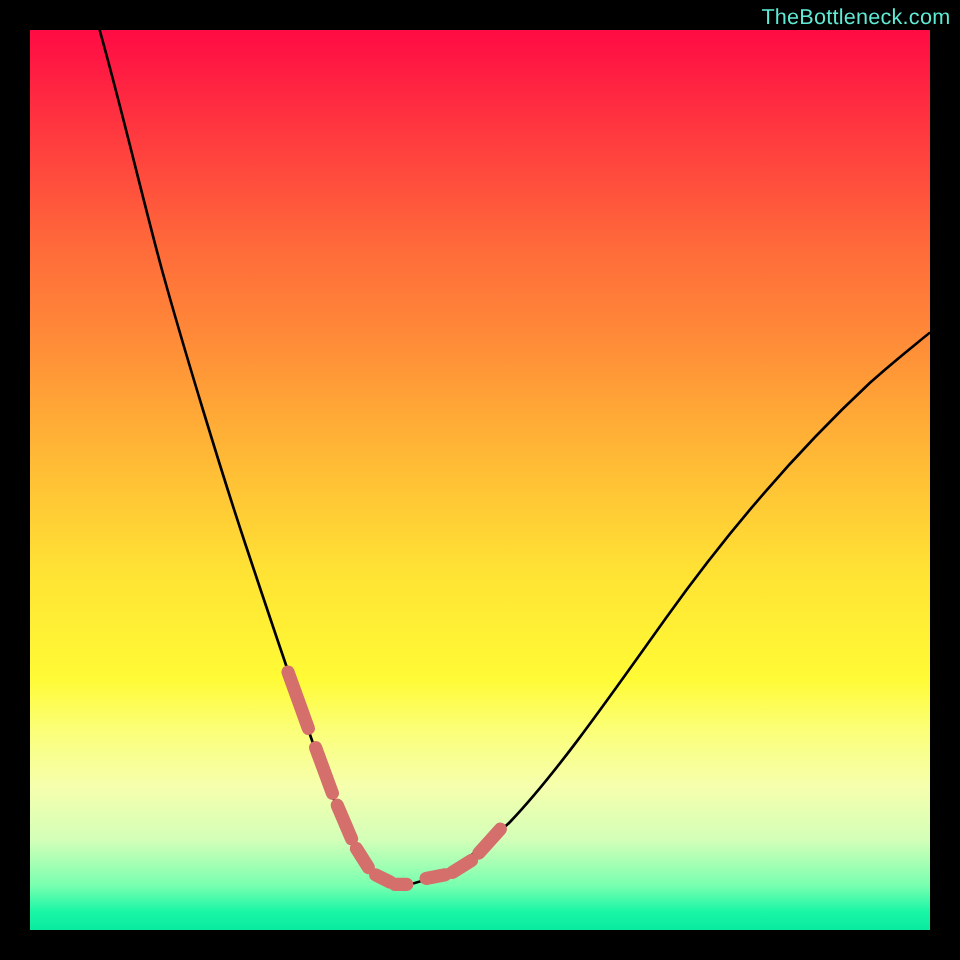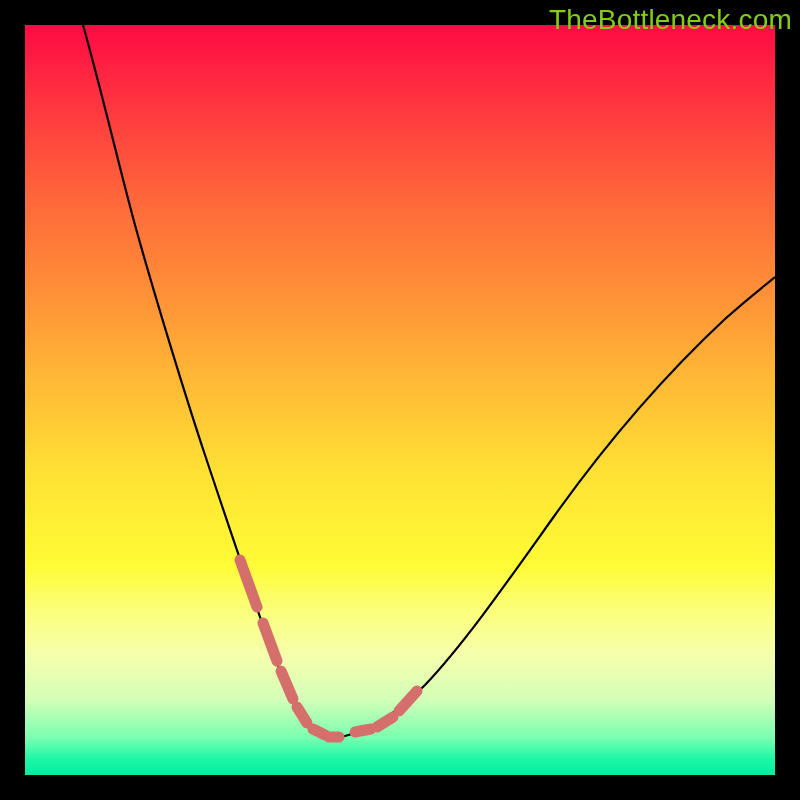--- a/index.html
+++ b/index.html
@@ -43,23 +43,23 @@
     position: absolute;
     left: 0;
     top: 0;
     width: 750px;
     height: 750px;
   }
   .watermark {
     position: absolute;
     top: 4px;
     right: 8px;
-    font-size: 28px;
+    font-size: 18px;
     font-weight: 500;
-    color: #84cc16;
+    color: #5eead4;
     letter-spacing: 0.2px;
     user-select: none;
   }
 </style>
 </head>
 <body>
 
 <div class="stage">
   <div class="plot-area">
     <svg class="curve" viewBox="0 0 750 750" preserveAspectRatio="none">

